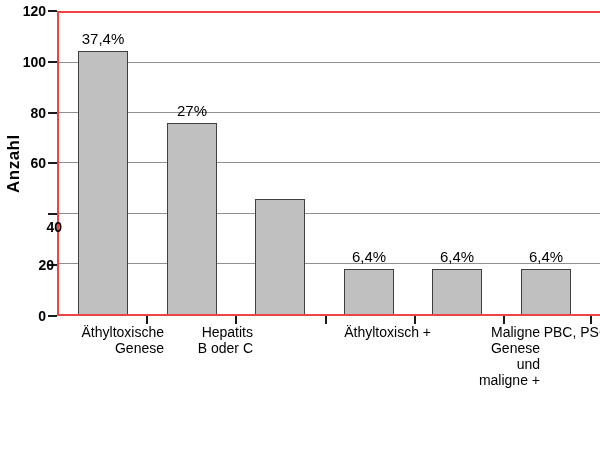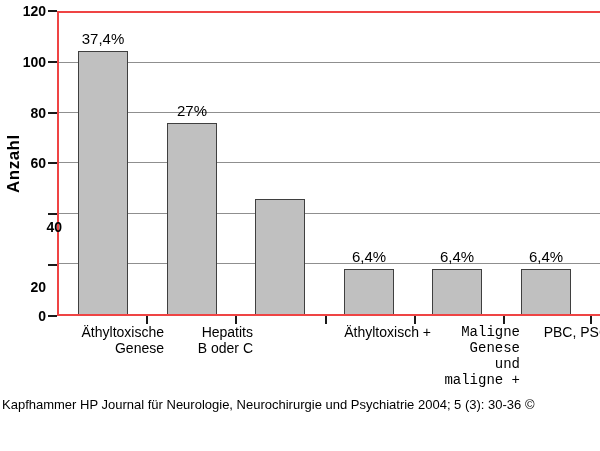--- a/index.html
+++ b/index.html
@@ -115,25 +115,24 @@
       <div class="bar" style="left: 108px; height: 191px;"></div>
       <div class="bar-label" style="left: 88px; bottom: 195px;">27%</div>
       <div class="bar" style="left: 196px; height: 115px;"></div>
       <div class="bar" style="left: 285px; height: 45px;"></div>
       <div class="bar-label" style="left: 265px; bottom: 49px;">6,4%</div>
       <div class="bar" style="left: 373px; height: 45px;"></div>
       <div class="bar-label" style="left: 353px; bottom: 49px;">6,4%</div>
       <div class="bar" style="left: 462px; height: 45px;"></div>
       <div class="bar-label" style="left: 442px; bottom: 49px;">6,4%</div>
     </div>
-  <div class="caption">Kapfhammer HP Journal für Neurologie, Neurochirurgie und Psychiatrie 2004; 5 (3): 30-36 ©</div>
 <div class="ytick-mark" style="left: 48px; top: 315px;"></div>
     <div class="ytick-label" style="left: 4px; top: 307px;">0</div>
     <div class="ytick-mark" style="left: 48px; top: 264px;"></div>
-    <div class="ytick-label" style="left: 4px; top: 256px; margin-top: 22px;">20</div>
+    <div class="ytick-label" style="left: 12px; top: 256px;">20</div>
     <div class="ytick-mark" style="left: 48px; top: 213px;"></div>
     <div class="ytick-label" style="left: 20px; top: 205px; margin-top: 13px;">40</div>
     <div class="ytick-mark" style="left: 48px; top: 162px;"></div>
     <div class="ytick-label" style="left: 4px; top: 154px;">60</div>
     <div class="ytick-mark" style="left: 48px; top: 112px;"></div>
     <div class="ytick-label" style="left: 4px; top: 104px;">80</div>
     <div class="ytick-mark" style="left: 48px; top: 61px;"></div>
     <div class="ytick-label" style="left: 4px; top: 53px;">100</div>
     <div class="ytick-mark" style="left: 48px; top: 10px;"></div>
     <div class="ytick-label" style="left: 4px; top: 2px;">120</div>
@@ -141,18 +140,18 @@
     <div class="xtick-mark" style="left: 235px; top: 316px;"></div>
     <div class="xtick-mark" style="left: 325px; top: 316px;"></div>
     <div class="xtick-mark" style="left: 414px; top: 316px;"></div>
     <div class="xtick-mark" style="left: 503px; top: 316px;"></div>
     <div class="xtick-mark" style="left: 590px; top: 316px;"></div>
     <div class="xcat-label" style="left: 40px;">Äthyltoxische
 Genese</div>
     <div class="xcat-label" style="left: 129px;">Hepatits
 B oder C</div>
     <div class="xcat-label" style="left: 307px;">Äthyltoxisch +</div>
-    <div class="xcat-label" style="left: 396px; font-family: Liberation Mono, monospace;">Maligne
+    <div class="xcat-label" style="left: 416px;">Maligne
 Genese
 und
 maligne +</div>
     <div class="xcat-label" style="left: 485px;">PBC, PSC</div>
   </div>
 
 </body></html>

